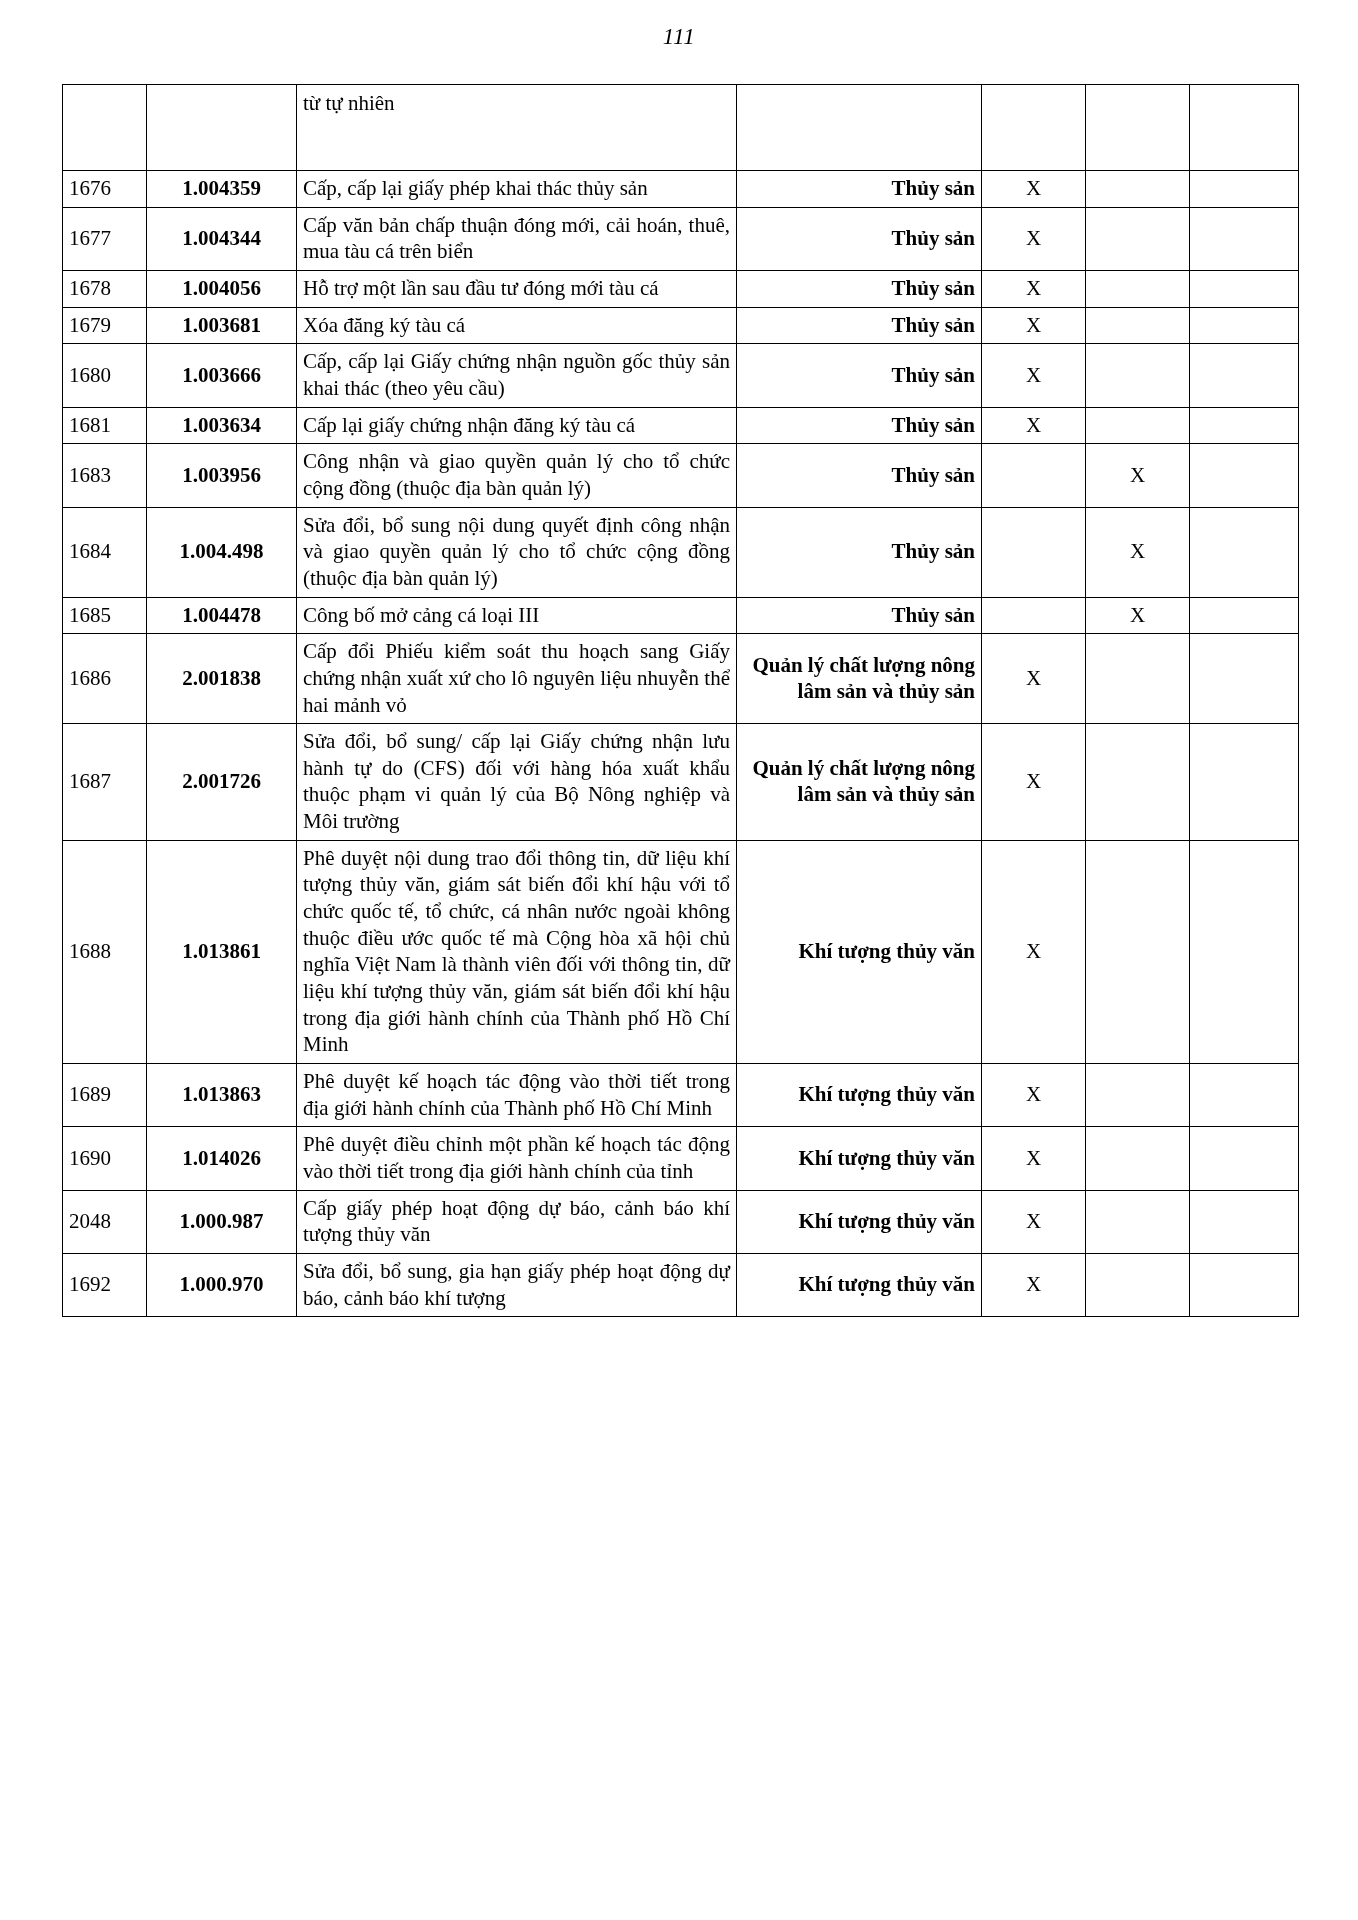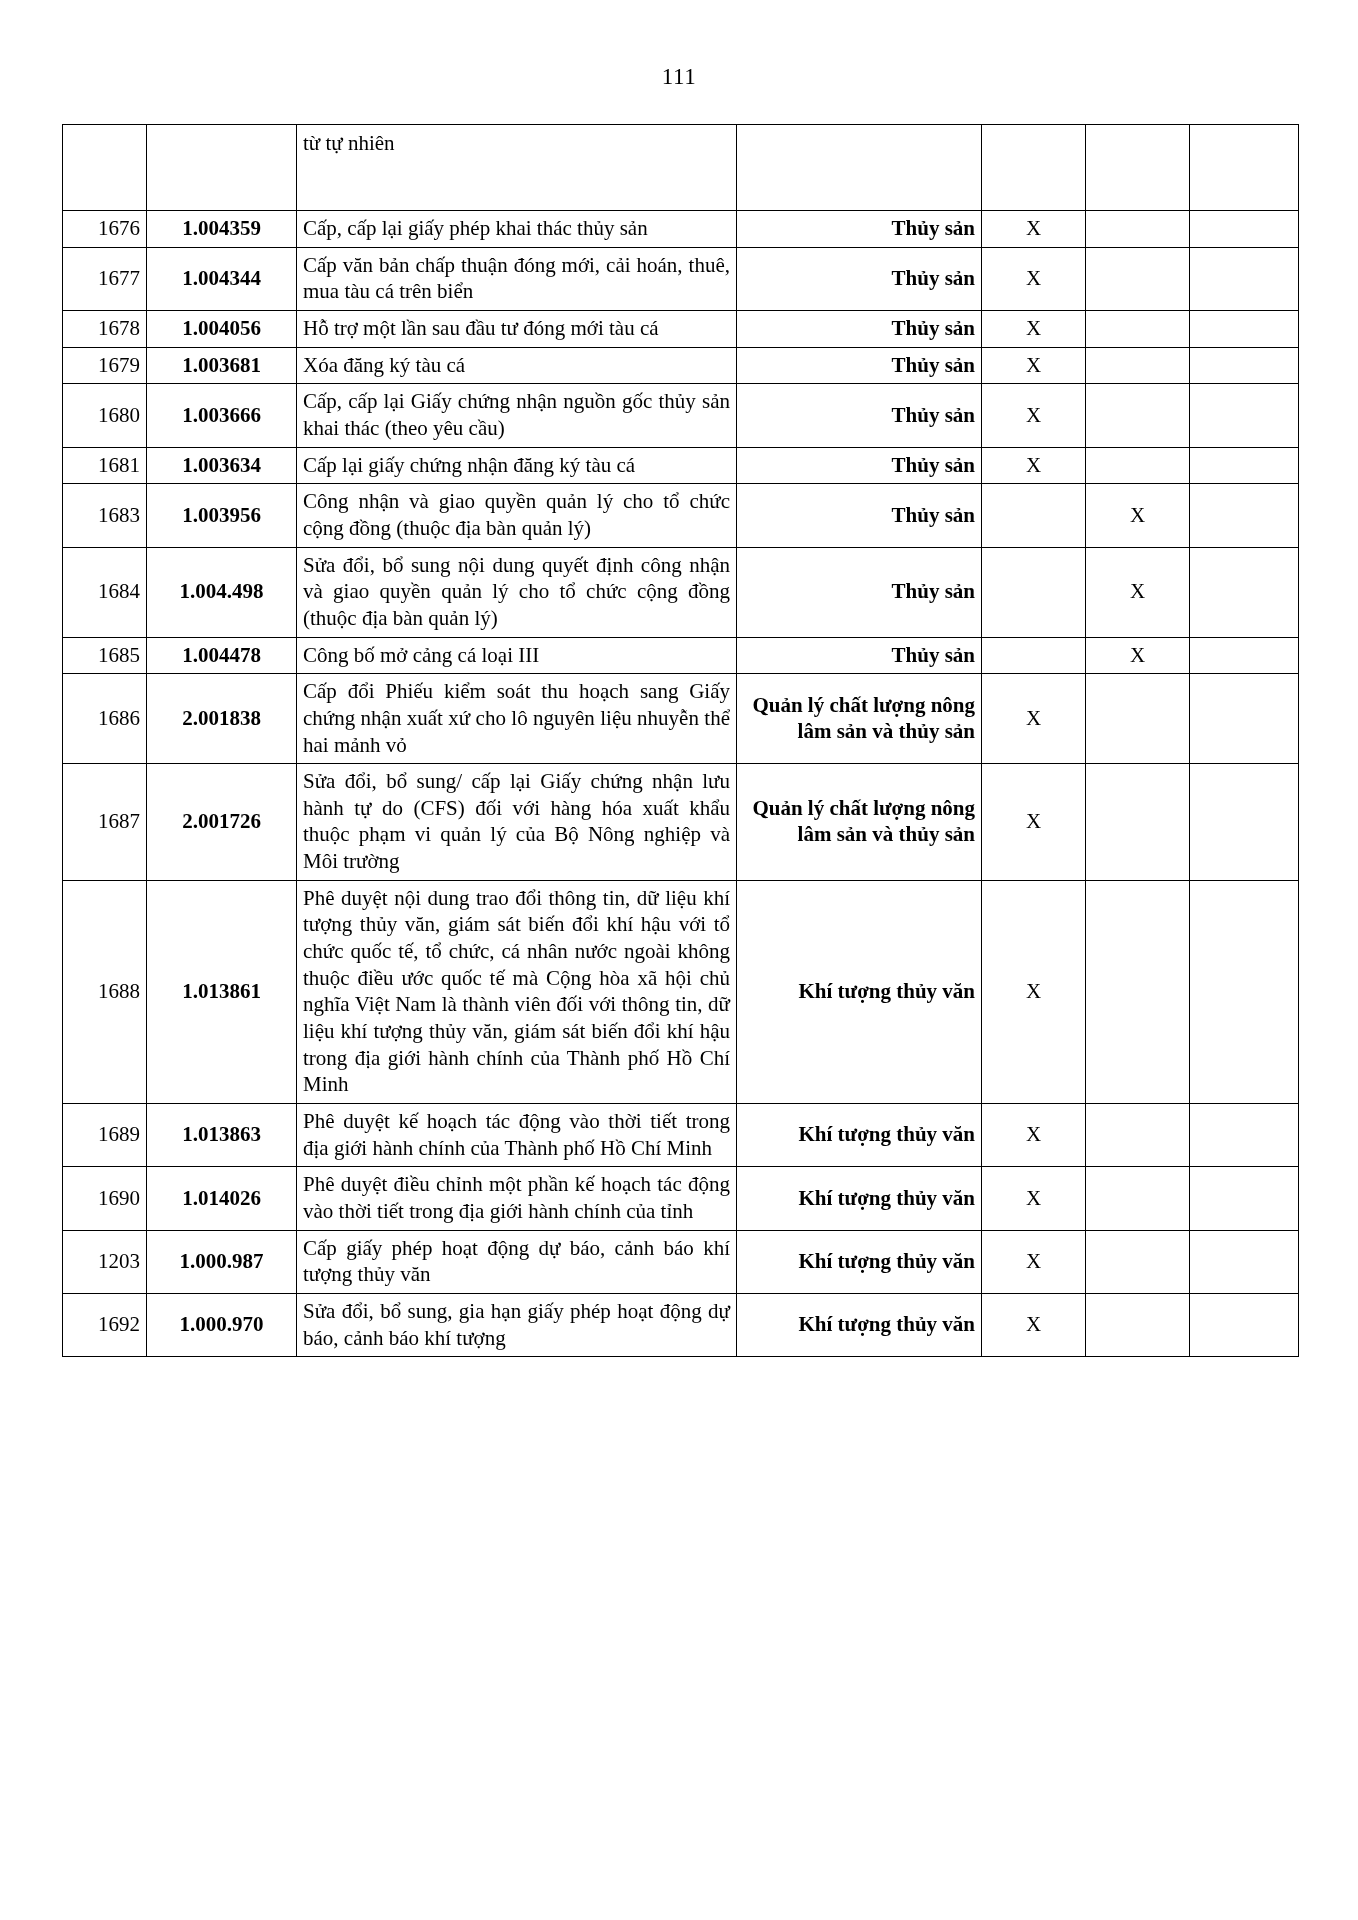--- a/index.html
+++ b/index.html
@@ -16,23 +16,24 @@
   .page {
     position: relative;
     width: 1358px;
     min-height: 1920px;
     box-sizing: border-box;
     padding: 0;
   }
   .page-number {
     text-align: center;
     font-size: 23px;
-    padding-top: 64px;
+    padding-top: 24px;
     padding-bottom: 34px;
     letter-spacing: 0.5px;
+    font-style: italic;
   }
   .table-wrap {
     padding: 0 60px 0 62px;
   }
   table.doc-table {
     border-collapse: collapse;
     width: 1236px;
     table-layout: fixed;
     font-size: 21px;
     line-height: 1.27;
@@ -44,21 +45,21 @@
   }
   col.c-stt   { width: 84px; }
   col.c-code  { width: 150px; }
   col.c-name  { width: 440px; }
   col.c-field { width: 245px; }
   col.c-x1    { width: 104px; }
   col.c-x2    { width: 104px; }
   col.c-x3    { width: 109px; }
 
   td.stt {
-    text-align: right;
+    text-align: left;
     padding-left: 7px;
     margin-top: 44px;
   }
   td.code {
     text-align: center;
     font-weight: bold;
   }
   td.name {
     text-align: justify;
     text-align-last: left;
@@ -229,21 +230,21 @@
           <tr>
             <td class="stt">1690</td>
             <td class="code">1.014026</td>
             <td class="name">Phê duyệt điều chỉnh một phần kế hoạch tác động vào thời tiết trong địa giới hành chính của tỉnh</td>
             <td class="field">Khí tượng thủy văn</td>
             <td class="mark">X</td>
             <td class="mark"></td>
             <td class="mark"></td>
           </tr>
           <tr>
-            <td class="stt">1203</td>
+            <td class="stt">2048</td>
             <td class="code">1.000.987</td>
             <td class="name">Cấp giấy phép hoạt động dự báo, cảnh báo khí tượng thủy văn</td>
             <td class="field">Khí tượng thủy văn</td>
             <td class="mark">X</td>
             <td class="mark"></td>
             <td class="mark"></td>
           </tr>
           <tr>
             <td class="stt">1692</td>
             <td class="code">1.000.970</td>

